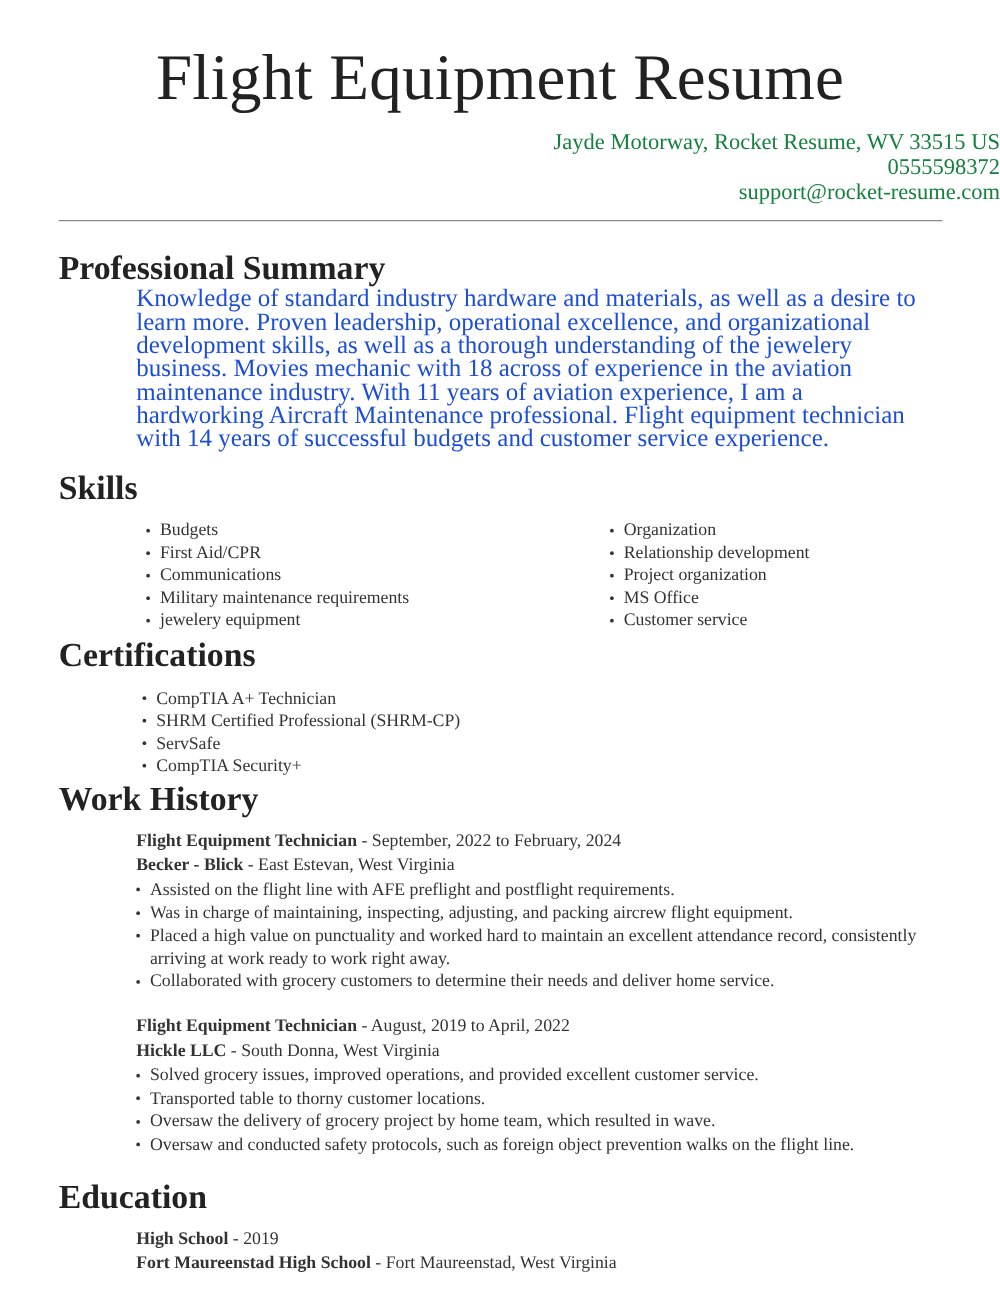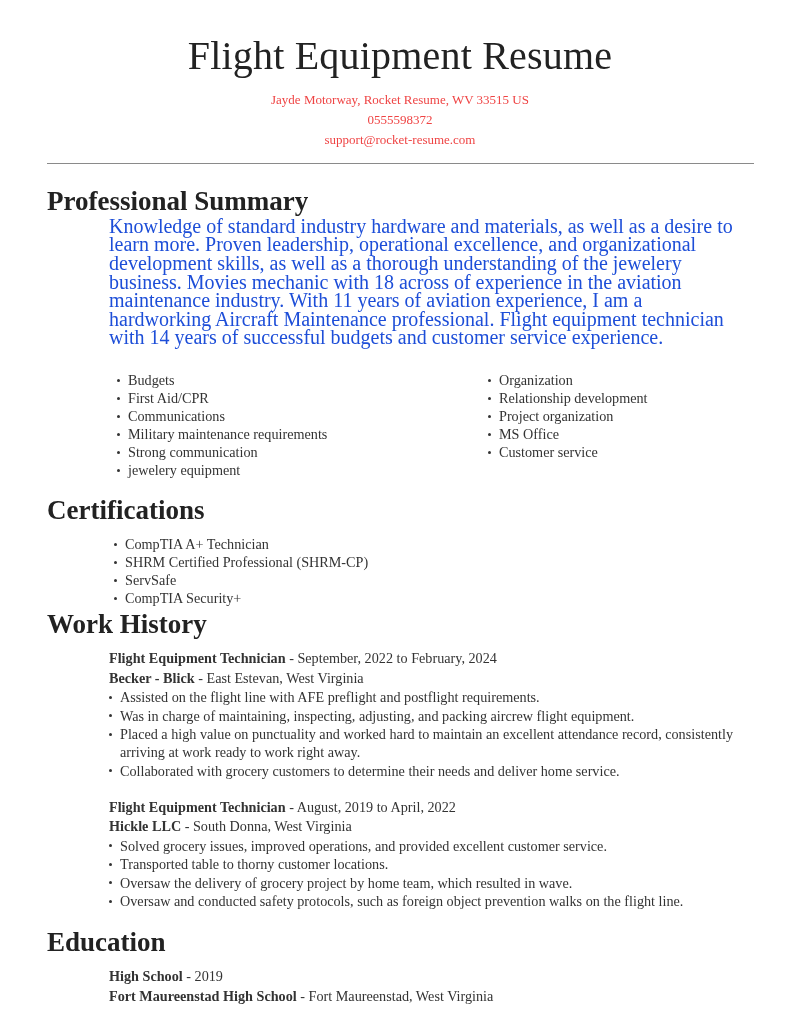--- a/index.html
+++ b/index.html
@@ -17,34 +17,35 @@
     color: #2f2f2f;
     overflow: hidden;
   }
 
   
   .header {
     padding-top: 34px;
     text-align: center;
   }
   .resume-title {
-    font-size: 40px;
+    font-size: 52px;
     font-weight: 400;
     line-height: 1.12;
     letter-spacing: 0.2px;
     color: #222222;
     margin: 0;
   }
   .contact-lines {
     margin-top: 11px;
   }
   .contact-line {
-    font-size: 13px;
+    font-size: 18px;
     line-height: 20px;
-    color: #ef4444;
+    color: #15803d;
+    text-align: right;
   }
 
   .rule {
     width: 707px;
     height: 1px;
     background: #8a8a8a;
     margin: 13px auto 0 auto;
   }
 
   
@@ -154,21 +155,21 @@
     line-height: 19.5px;
     color: #333333;
   }
   .edu-line .strong {
     font-weight: 700;
   }
 
   
   .sec-summary { margin-top: 22px; }
   .sec-skills { margin-top: 15px; }
-  .sec-certs { margin-top: 16px; }
+  .sec-certs { margin-top: 4px; }
   .sec-work { margin-top: 2px; }
   .sec-education { margin-top: 17px; }
 </style>
 </head>
 <body>
 
 <div class="page">
 
   <div class="header">
     <h1 class="resume-title">Flight Equipment Resume</h1>
@@ -181,28 +182,28 @@
   <div class="rule"></div>
 
   <div class="section sec-summary">
     <h2 class="section-heading">Professional Summary</h2>
     <div class="indent">
       <p class="summary-text">Knowledge of standard industry hardware and materials, as well as a desire to learn more. Proven leadership, operational excellence, and organizational development skills, as well as a thorough understanding of the jewelery business. Movies mechanic with 18 across of experience in the aviation maintenance industry. With 11 years of aviation experience, I am a hardworking Aircraft Maintenance professional. Flight equipment technician with 14 years of successful budgets and customer service experience.</p>
     </div>
   </div>
 
   <div class="section sec-skills">
+    <h2 class="section-heading">Skills</h2>
     <div class="skills-wrap">
       <div class="skills-col left">
         <ul class="bullets">
           <li>Budgets</li>
           <li>First Aid/CPR</li>
           <li>Communications</li>
           <li>Military maintenance requirements</li>
-          <li>Strong communication</li>
           <li>jewelery equipment</li>
         </ul>
       </div>
       <div class="skills-col right">
         <ul class="bullets">
           <li>Organization</li>
           <li>Relationship development</li>
           <li>Project organization</li>
           <li>MS Office</li>
           <li>Customer service</li>

